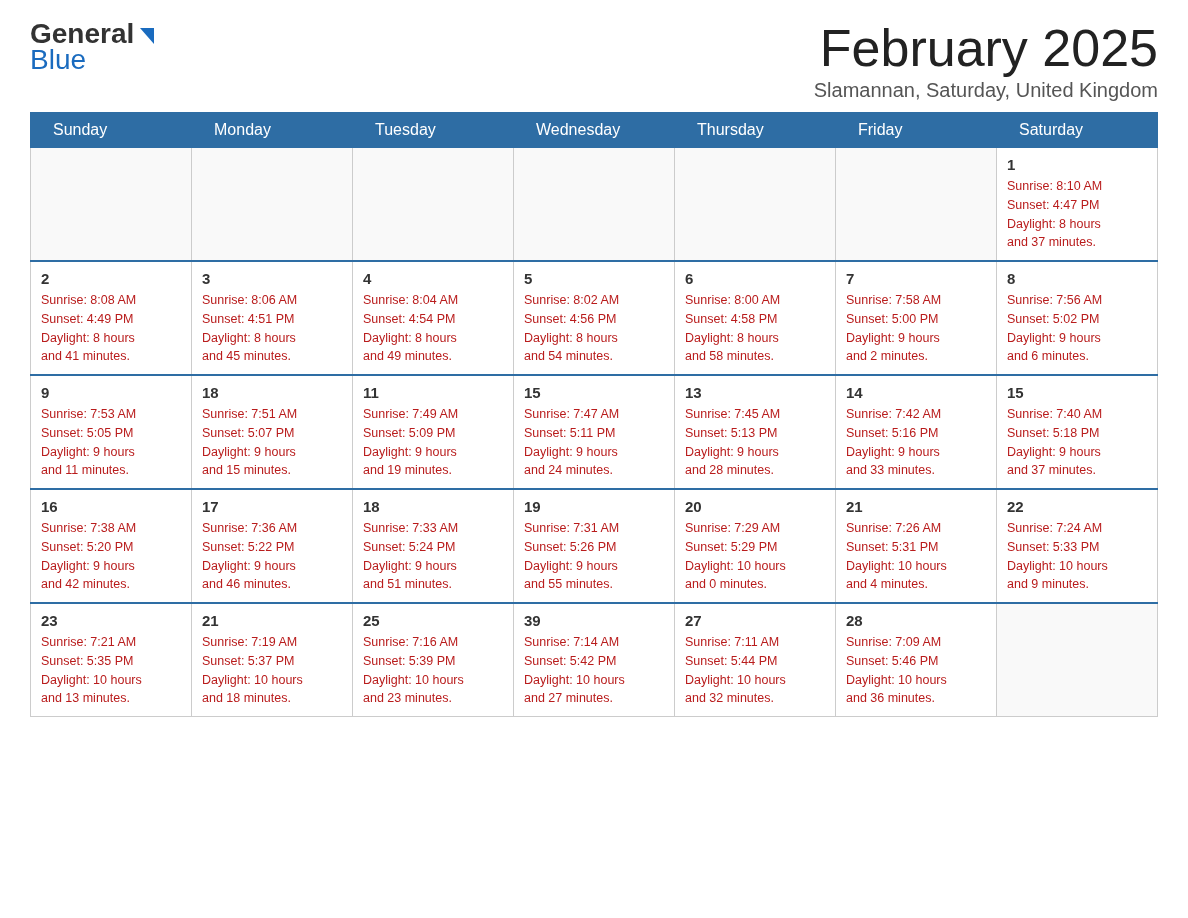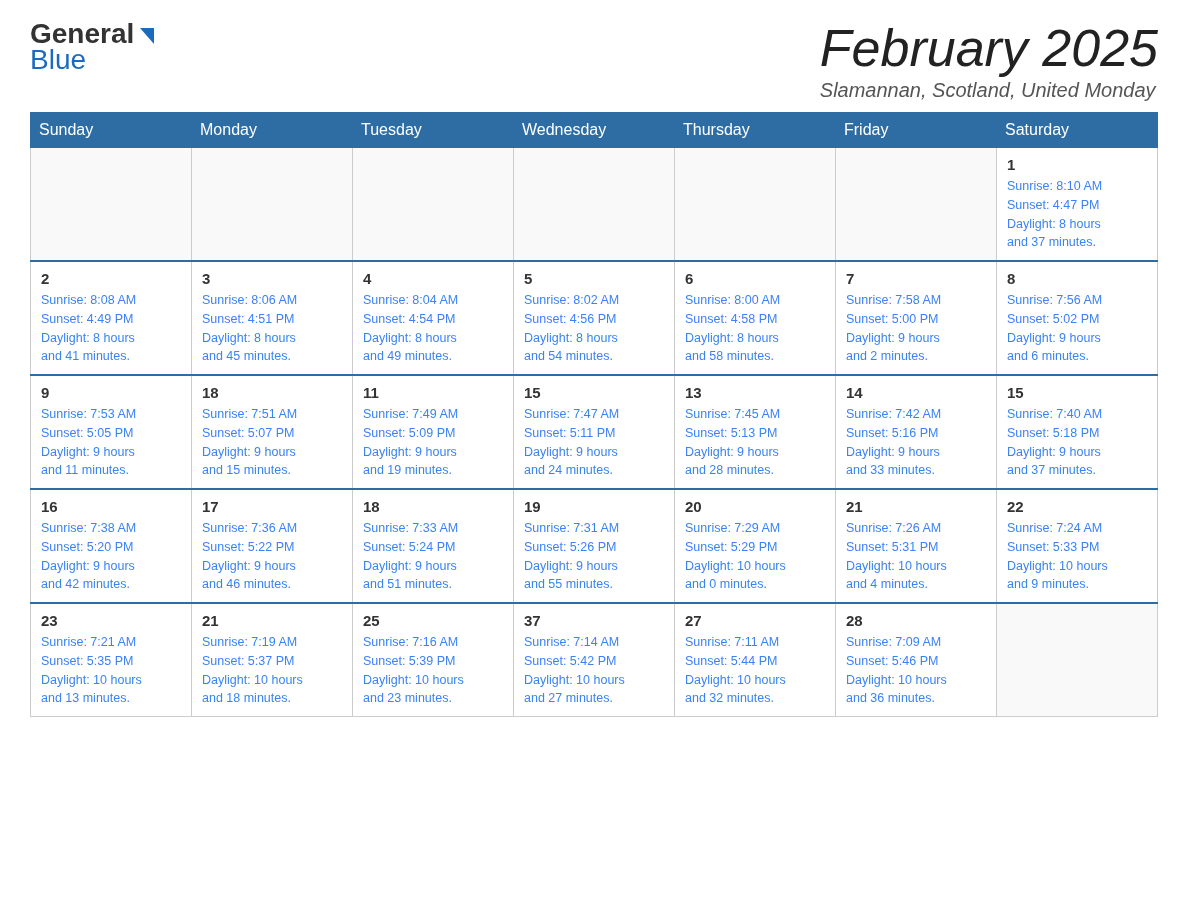--- a/index.html
+++ b/index.html
@@ -28,22 +28,21 @@
       color: #333;
       line-height: 1;
     }
     .logo-line2 {
       font-size: 28px;
       font-weight: normal;
       color: #1a6bbf;
       margin-top: -4px;
     }
     .title-block {
-      text-align: left;
-      font-style: italic;
+      text-align: right;
     }
     .month-title {
       font-size: 52px;
       font-weight: normal;
       color: #222;
       line-height: 1.1;
     }
     .location {
       font-size: 20px;
       color: #555;
@@ -52,21 +51,21 @@
     .calendar {
       width: 100%;
       border-collapse: collapse;
       margin-top: 10px;
     }
     .calendar th {
       background: #2e6da4;
       color: #fff;
       font-size: 16px;
       font-weight: normal;
-      padding: 8px 8px;
+      padding: 8px 22px;
       text-align: left;
       border: 1px solid #2e6da4;
     }
     .calendar td {
       vertical-align: top;
       padding: 8px 10px;
       border: 1px solid #ccc;
       font-size: 13px;
       color: #333;
       width: 14.28%;
@@ -74,41 +73,41 @@
     }
     .day-num {
       font-size: 15px;
       font-weight: bold;
       color: #333;
       margin-bottom: 4px;
     }
     .day-info {
       font-size: 12.5px;
       line-height: 1.5;
-      color: #3b82f6;
+      color: #b91c1c;
     }
     .empty { background: #f9f9f9; }
     .week-row td { border-top: 2px solid #2e6da4; }
   </style>
 </head>
 <body>
 
 <div class="header">
   <div class="logo">
     <div style="display:flex; align-items:flex-end;">
       <span class="logo-text">General</span>
       <svg width="22" height="22" viewBox="0 0 22 22" style="margin-left:2px; margin-top:-4px;">
         <polygon points="4,2 18,2 18,18" fill="#1a6bbf"></polygon>
       </svg>
     </div>
     <div class="logo-line2">Blue</div>
   </div>
   <div class="title-block">
     <div class="month-title">February 2025</div>
-    <div class="location">Slamannan, Scotland, United Monday</div>
+    <div class="location">Slamannan, Saturday, United Kingdom</div>
   </div>
 </div>
 
 <table class="calendar">
   <thead>
     <tr>
     <th>Sunday</th>
         <th>Monday</th>
         <th>Tuesday</th>
         <th>Wednesday</th>
@@ -227,21 +226,21 @@
         </td>
         <td>
           <div class="day-num">21</div>
           <div class="day-info">Sunrise: 7:19 AM<br>Sunset: 5:37 PM<br>Daylight: 10 hours<br>and 18 minutes.</div>
         </td>
         <td>
           <div class="day-num">25</div>
           <div class="day-info">Sunrise: 7:16 AM<br>Sunset: 5:39 PM<br>Daylight: 10 hours<br>and 23 minutes.</div>
         </td>
         <td>
-          <div class="day-num">37</div>
+          <div class="day-num">39</div>
           <div class="day-info">Sunrise: 7:14 AM<br>Sunset: 5:42 PM<br>Daylight: 10 hours<br>and 27 minutes.</div>
         </td>
         <td>
           <div class="day-num">27</div>
           <div class="day-info">Sunrise: 7:11 AM<br>Sunset: 5:44 PM<br>Daylight: 10 hours<br>and 32 minutes.</div>
         </td>
         <td>
           <div class="day-num">28</div>
           <div class="day-info">Sunrise: 7:09 AM<br>Sunset: 5:46 PM<br>Daylight: 10 hours<br>and 36 minutes.</div>
         </td>

